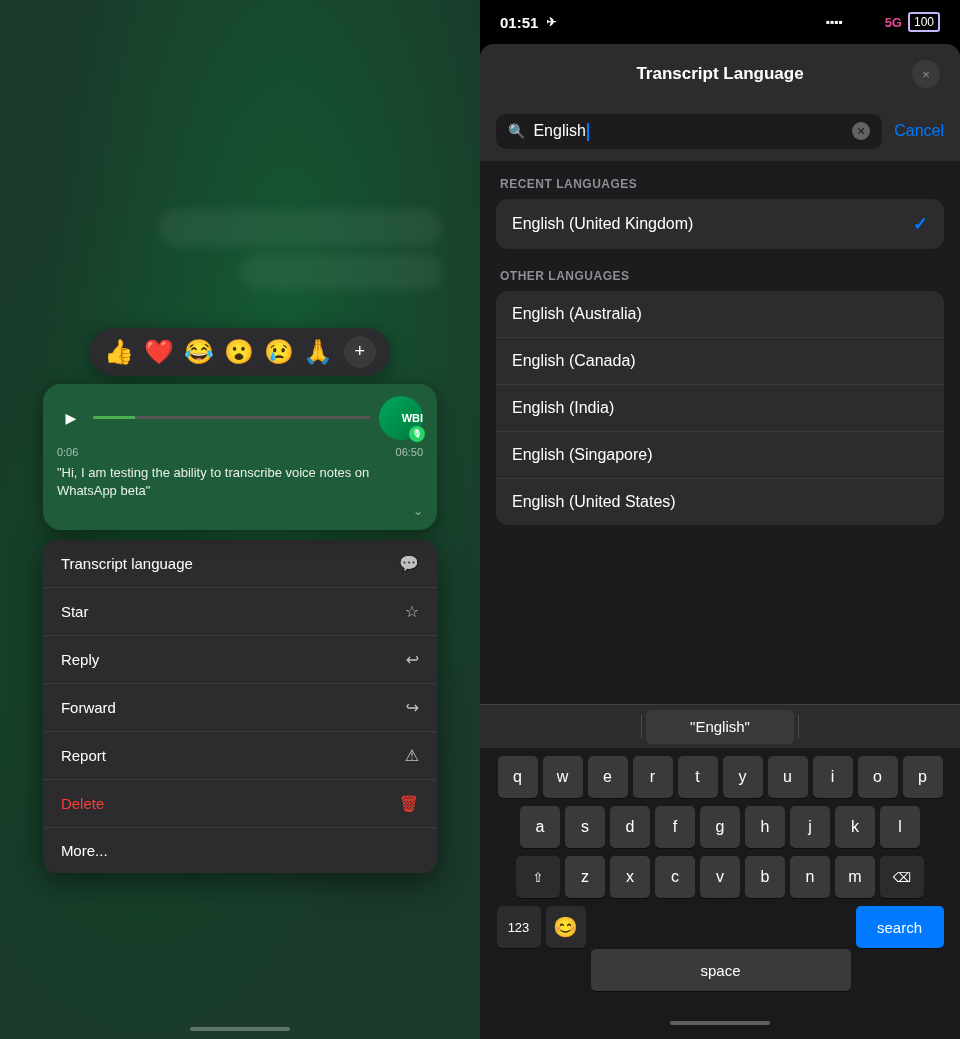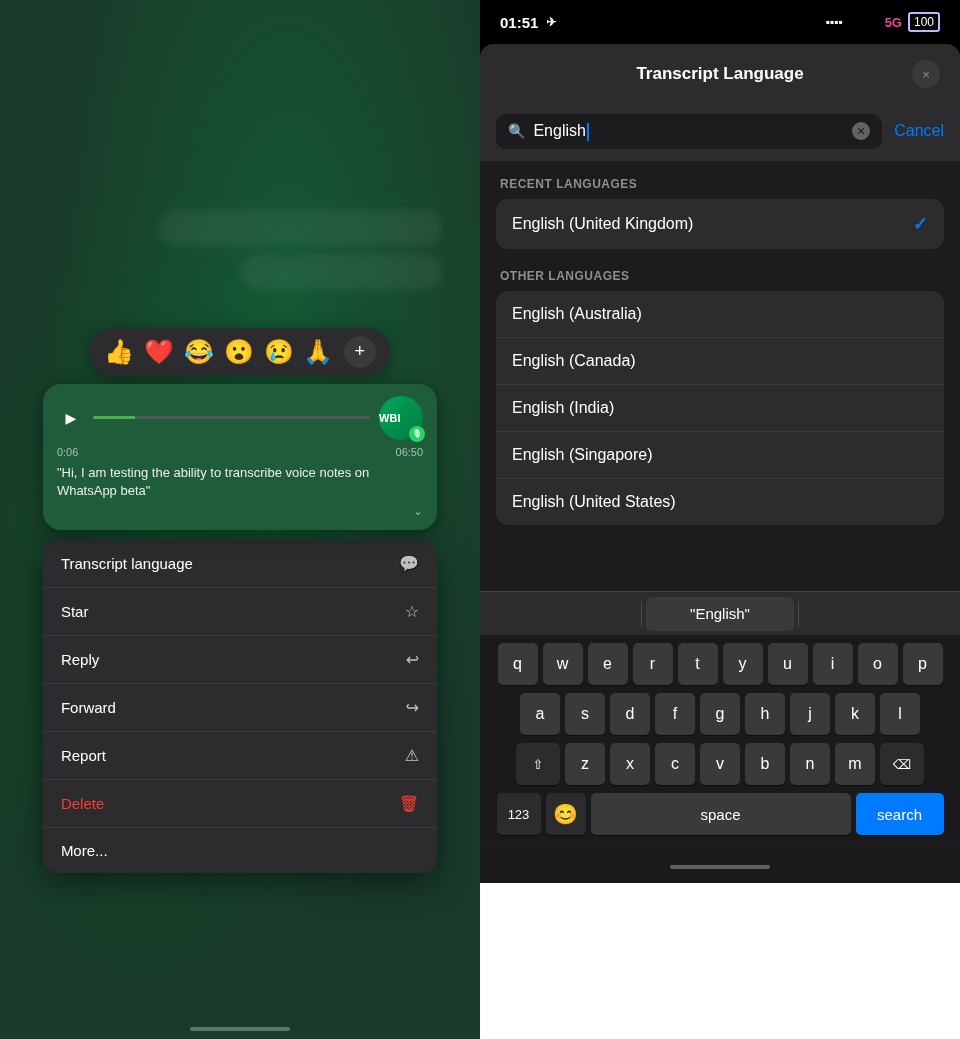--- a/index.html
+++ b/index.html
@@ -139,21 +139,21 @@
       background: linear-gradient(to right, #4caf50 15%, #555 15%);
       border-radius: 2px;
     }
     .wbi-avatar {
       width: 44px;
       height: 44px;
       background: linear-gradient(135deg, #00a859, #007a40);
       border-radius: 50%;
       display: flex;
       align-items: center;
-      justify-content: flex-start;
+      justify-content: flex-end;
       color: #fff;
       font-size: 11px;
       font-weight: 700;
       flex-shrink: 0;
       position: relative;
     }
     .mic-badge {
       position: absolute;
       bottom: -2px;
       right: -2px;
@@ -221,21 +221,21 @@
       transform: translateX(-50%);
       width: 100px;
       height: 4px;
       background: rgba(255,255,255,0.3);
       border-radius: 2px;
     }
 
     
     .right-panel {
       width: 480px;
-      height: 883px;
+      height: 1039px;
       background: #000;
       display: flex;
       flex-direction: column;
       position: relative;
     }
 
     
     .right-status-bar {
       height: 44px;
       background: #000;
@@ -444,20 +444,21 @@
       background: #2c2c2e;
       font-size: 13px;
       color: #fff;
     }
     .key.space-key {
       flex: 1;
       max-width: 260px;
       background: #3a3a3c;
       color: #fff;
       font-size: 15px;
+      margin-top: 43px;
     }
     .key.search-key {
       background: #007aff;
       color: #fff;
       font-size: 15px;
       width: 88px;
       font-weight: 500;
     }
     .key.num-key {
       width: 44px;

